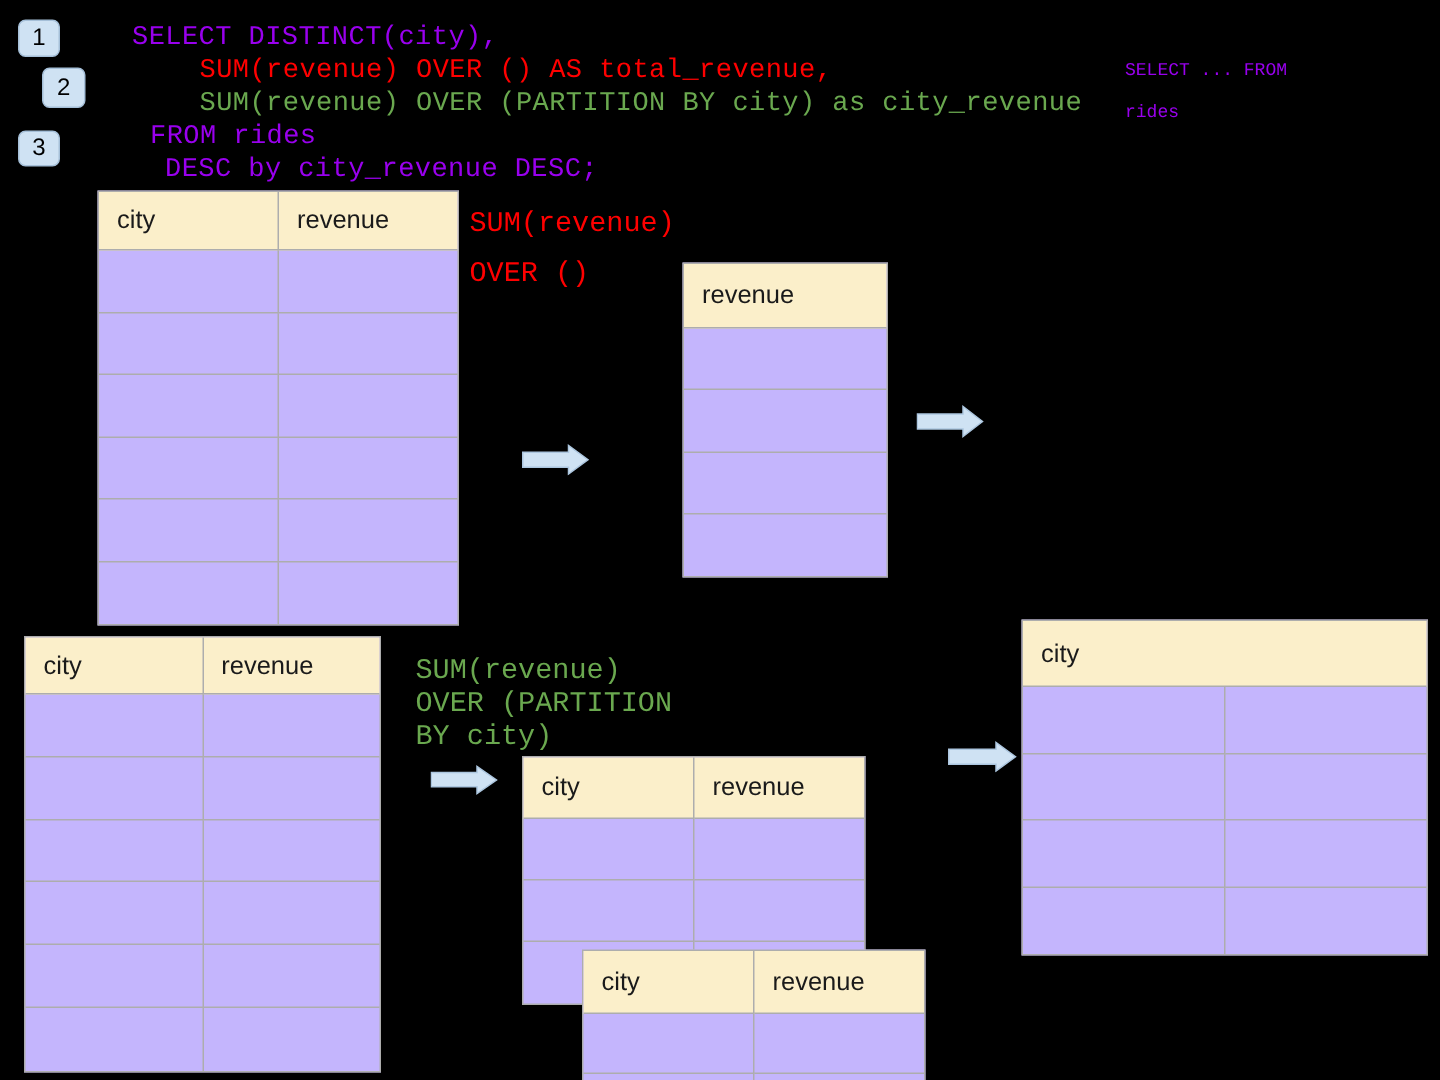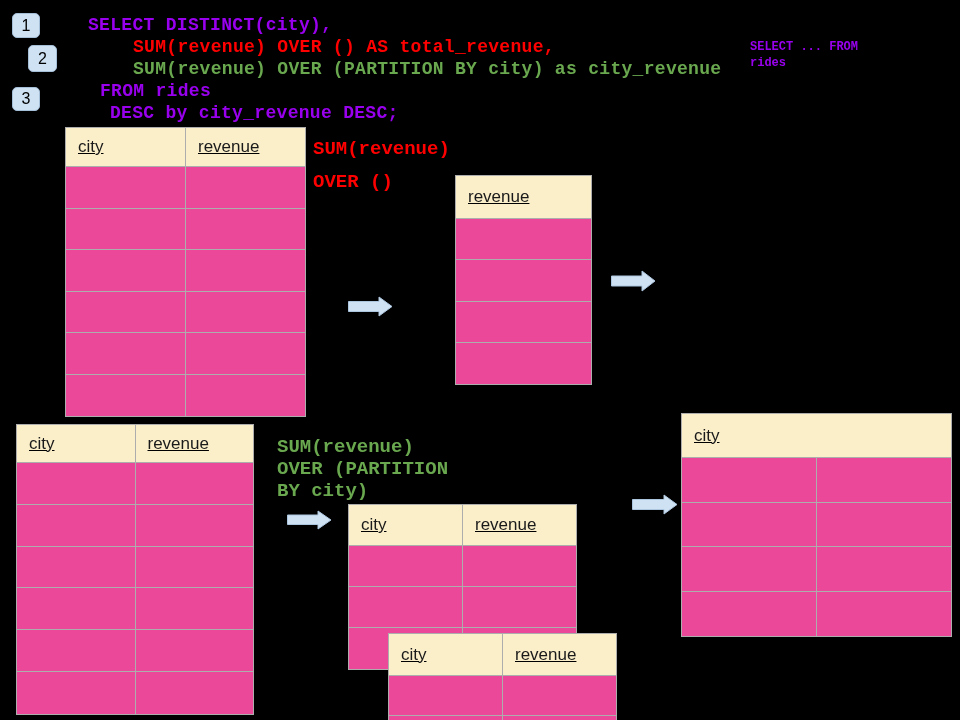--- a/index.html
+++ b/index.html
@@ -5,42 +5,41 @@
   html,body{margin:0;padding:0;}
   body{
     width:960px;height:720px;position:relative;overflow:hidden;
     background:var(--bg,#000);
     font-family:"Liberation Sans",sans-serif;
   }
   
   .mono{
     position:absolute;white-space:pre;
     font-family:"Liberation Mono","DejaVu Sans Mono",monospace;
-    font-weight:700;
+    font-weight:400;
   }
   .sql-line{font-size:18px;line-height:22px;letter-spacing:.3px;}
   .c-purple{color:var(--purple,#9900EE);}
   .c-red{color:var(--red,#FF0000);}
   .c-green{color:var(--green,#6AA84F);}
   .fn-label{font-size:19px;line-height:22.5px;}
   .side-note{font-size:12px;line-height:20px;}
   
   .badge{
     position:absolute;box-sizing:border-box;
     background:var(--badge-fill,#CFE2F3);
     border:1px solid var(--badge-border,#A5BFD8);
     border-radius:5px;color:#000;
     display:flex;align-items:center;justify-content:center;
     font-size:16px;
   }
   
   .tbl{
-    position:absolute;box-sizing:border-box;background:#ec4899;
+    position:absolute;box-sizing:border-box;background:#c4b5fd;
     border:1px solid var(--grid,#ADADAD);
-    text-decoration:underline;
   }
   .thead{display:flex;background:var(--header-fill,#FBEFCA);}
   .th{
     flex:1;box-sizing:border-box;display:flex;align-items:center;
     padding-left:12px;font-size:17px;color:var(--header-text,#1A1A1A);
     border-right:1px solid var(--grid,#ADADAD);
     border-bottom:1px solid var(--grid,#ADADAD);
   }
   .th:last-child{border-right:none;}
   .tr{display:flex;}
@@ -76,21 +75,21 @@
 <div class="badge" style="left:28px;top:45px;width:29px;height:27px;">2</div>
 <div class="badge" style="left:12px;top:87px;width:28px;height:24px;">3</div>
 
 <div class="mono sql-line c-purple" style="left:88px;top:14px;">SELECT DISTINCT(city),</div>
 <div class="mono sql-line c-red" style="left:133px;top:36px;">SUM(revenue) OVER () AS total_revenue,</div>
 <div class="mono sql-line c-green" style="left:133px;top:58px;">SUM(revenue) OVER (PARTITION BY city) as city_revenue</div>
 <div class="mono sql-line c-purple" style="left:100px;top:80px;">FROM rides</div>
 <div class="mono sql-line c-purple" style="left:110px;top:102px;">DESC by city_revenue DESC;</div>
 
 <div class="mono side-note c-purple" style="left:750px;top:37px;">SELECT ... FROM</div>
-<div class="mono side-note c-purple" style="left:750px;top:53px;">rides</div>
+<div class="mono side-note c-purple" style="left:750px;top:65px;">rides</div>
 
 <div class="mono fn-label c-red" style="left:313px;top:138px;">SUM(revenue)</div>
 <div class="mono fn-label c-red" style="left:313px;top:171px;">OVER ()</div>
 
 <div class="mono fn-label c-green" style="left:277px;top:436px;">SUM(revenue)</div>
 <div class="mono fn-label c-green" style="left:277px;top:458px;">OVER (PARTITION</div>
 <div class="mono fn-label c-green" style="left:277px;top:480px;">BY city)</div>
 
 <div class="tbl" id="t-source-top">
     <div class="thead">

